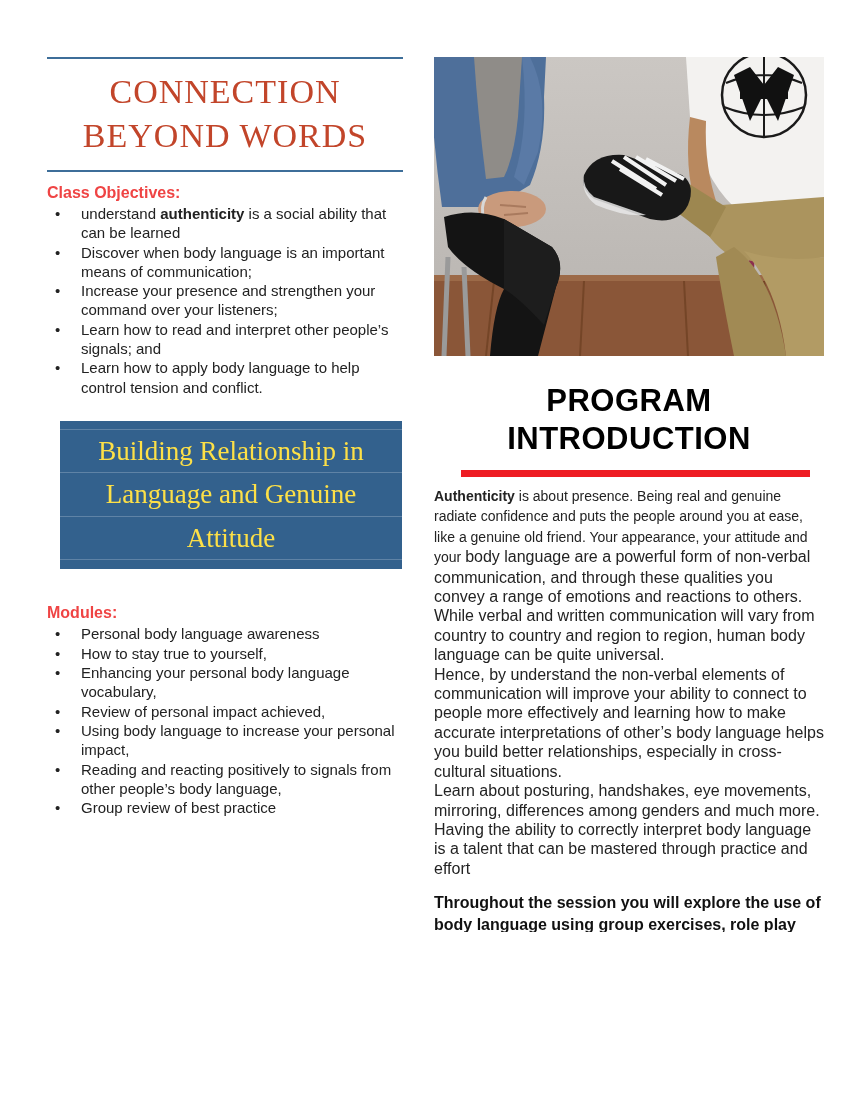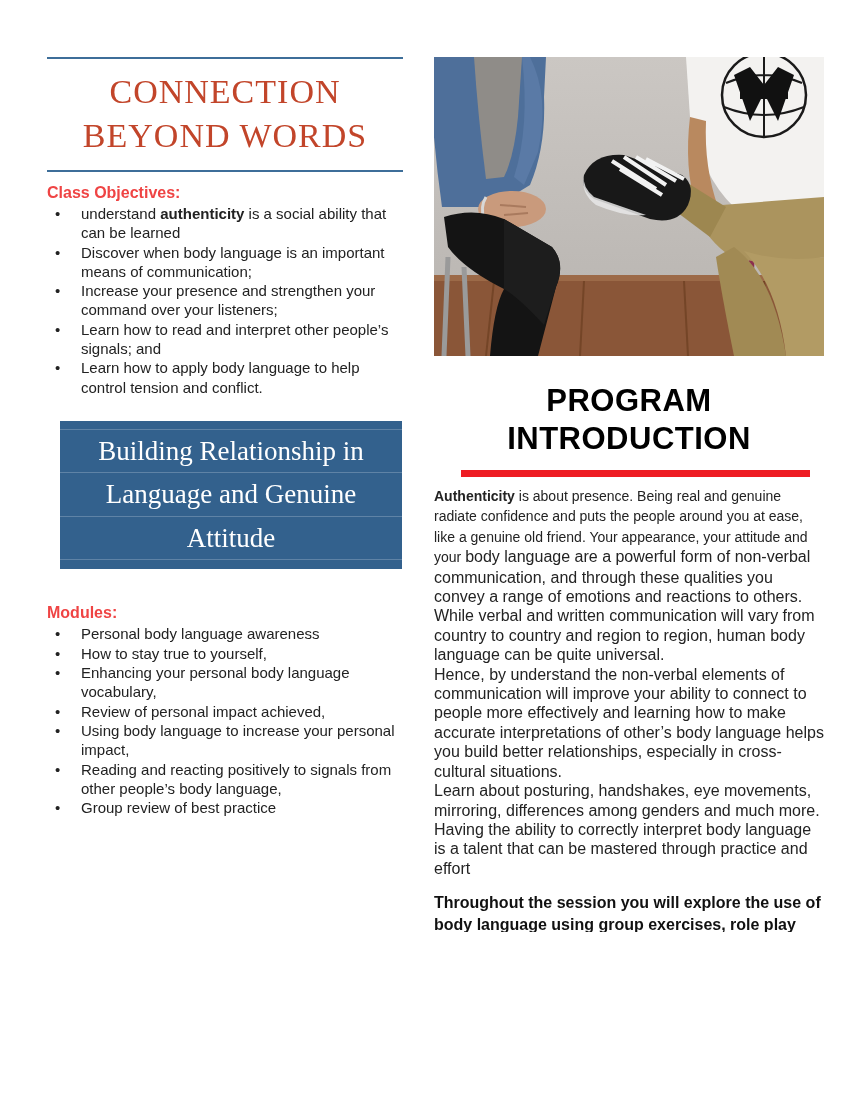--- a/index.html
+++ b/index.html
@@ -39,21 +39,21 @@
   }
   .banner {
     margin-top: 24px;
     margin-left: 13px;
     width: 342px;
     background: #33618d;
     padding: 8px 0 9px 0;
   }
   .banner-row {
     font-family: "Liberation Serif", serif;
-    color: #ffffff;
+    color: #fde047;
     font-size: 27px;
     line-height: 42.5px;
     text-align: center;
     border-top: 1px solid rgba(255,255,255,0.22);
   }
   .banner-row:last-child { border-bottom: 1px solid rgba(255,255,255,0.22); }
   .modules-heading { margin-top: 35px; }
 
   
   .right-col { position: absolute; left: 434px; top: 57px; width: 390px; }

